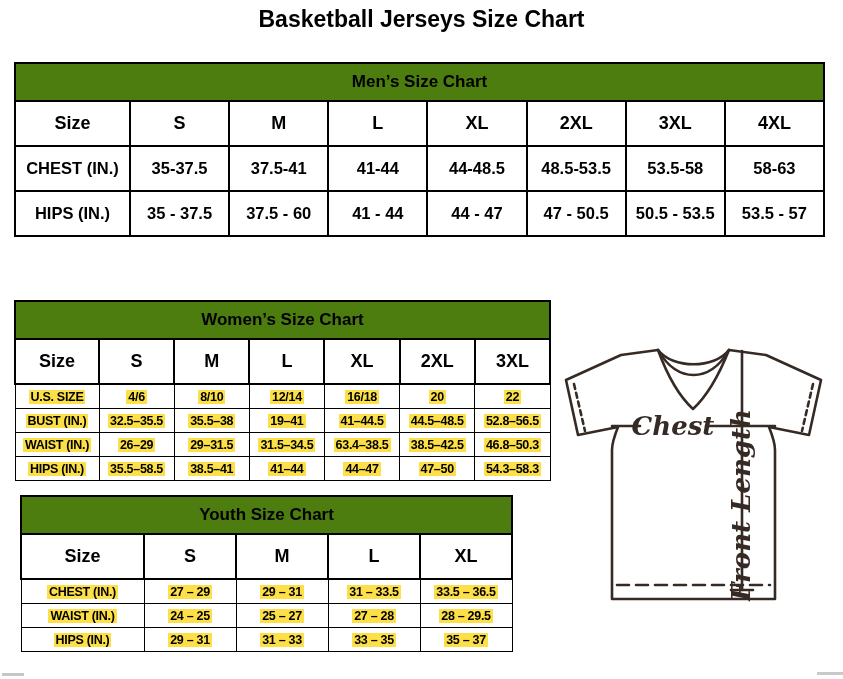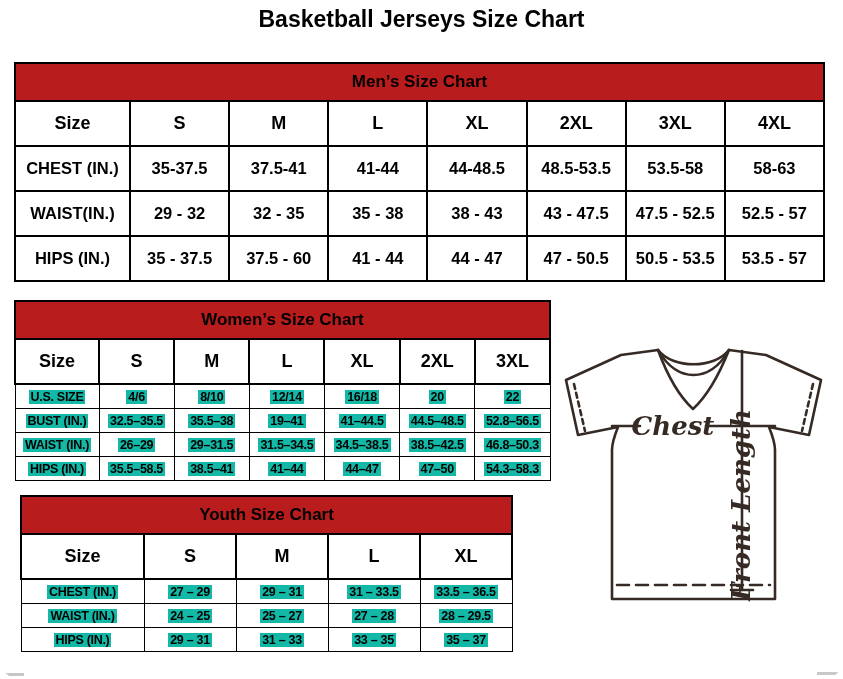--- a/index.html
+++ b/index.html
@@ -1,36 +1,36 @@
 <!DOCTYPE html>
 <html><head>
 <meta charset="utf-8">
 <style>
   html,body{margin:0;padding:0;background:#fff;}
   .canvas{position:relative;width:843px;height:679px;background:#ffffff;overflow:hidden;
-          font-family:"Liberation Sans",sans-serif;color:#000;border-radius:20px;}
+          font-family:"Liberation Sans",sans-serif;color:#000;}
   .page-title{position:absolute;left:0;top:6px;width:100%;text-align:center;
               font-size:23px;font-weight:bold;letter-spacing:0px;}
   table.size-table{position:absolute;border-collapse:collapse;table-layout:fixed;}
   table.size-table td{border:2px solid #000;text-align:center;vertical-align:middle;
                       font-weight:bold;padding:0;overflow:hidden;}
-  tr.band td{background:#b91c1c;font-size:17px;height:36px;}
+  tr.band td{background:#4d7c0f;font-size:17px;height:36px;}
   tr.size-row td{font-size:18px;height:43px;}
   
   .mens{left:14px;top:62px;width:811px;}
   .mens tr.data-row td{font-size:16.5px;height:43px;}
   .mens col.c-label{width:115px;}
   
   .womens{left:14px;top:300px;width:537px;}
   .womens col.c-label{width:84px;}
   
   .youth{left:20px;top:495px;width:493px;}
   .youth col.c-label{width:123px;}
   tr.small-row td{font-size:12.5px;height:23px;border-width:1.5px;letter-spacing:-0.3px;}
-  tr.small-row td .hl{background:#14b8a6;padding:0 2px;white-space:nowrap;}
+  tr.small-row td .hl{background:#fde047;padding:0 2px;white-space:nowrap;}
   
   .jersey-wrap{position:absolute;left:557px;top:338px;width:286px;height:300px;}
   .jersey-wrap svg{display:block;}
   .jersey-label{font-family:"DejaVu Serif",serif;font-style:italic;font-weight:bold;
                 font-size:26px;fill:#362a25;}
   
   .scroll-frag{position:absolute;height:3px;}
   .scroll-frag.left{left:2px;top:673px;width:22px;background:#c6c6c6;}
   .scroll-frag.right{left:817px;top:672px;width:26px;background:#c9c9c9;}
 </style>
@@ -70,30 +70,20 @@
       <td>CHEST (IN.)</td>
       <td>35-37.5</td>
       <td>37.5-41</td>
       <td>41-44</td>
       <td>44-48.5</td>
       <td>48.5-53.5</td>
       <td>53.5-58</td>
       <td>58-63</td>
     </tr>
     <tr class="data-row">
-      <td>WAIST(IN.)</td>
-      <td>29 - 32</td>
-      <td>32 - 35</td>
-      <td>35 - 38</td>
-      <td>38 - 43</td>
-      <td>43 - 47.5</td>
-      <td>47.5 - 52.5</td>
-      <td>52.5 - 57</td>
-    </tr>
-    <tr class="data-row">
       <td>HIPS (IN.)</td>
       <td>35 - 37.5</td>
       <td>37.5 - 60</td>
       <td>41 - 44</td>
       <td>44 - 47</td>
       <td>47 - 50.5</td>
       <td>50.5 - 53.5</td>
       <td>53.5 - 57</td>
     </tr>
   </tbody>
@@ -138,21 +128,21 @@
       <td><span class="hl">19–41</span></td>
       <td><span class="hl">41–44.5</span></td>
       <td><span class="hl">44.5–48.5</span></td>
       <td><span class="hl">52.8–56.5</span></td>
     </tr>
     <tr class="small-row">
       <td><span class="hl">WAIST (IN.)</span></td>
       <td><span class="hl">26–29</span></td>
       <td><span class="hl">29–31.5</span></td>
       <td><span class="hl">31.5–34.5</span></td>
-      <td><span class="hl">34.5–38.5</span></td>
+      <td><span class="hl">63.4–38.5</span></td>
       <td><span class="hl">38.5–42.5</span></td>
       <td><span class="hl">46.8–50.3</span></td>
     </tr>
     <tr class="small-row">
       <td><span class="hl">HIPS (IN.)</span></td>
       <td><span class="hl">35.5–58.5</span></td>
       <td><span class="hl">38.5–41</span></td>
       <td><span class="hl">41–44</span></td>
       <td><span class="hl">44–47</span></td>
       <td><span class="hl">47–50</span></td>

